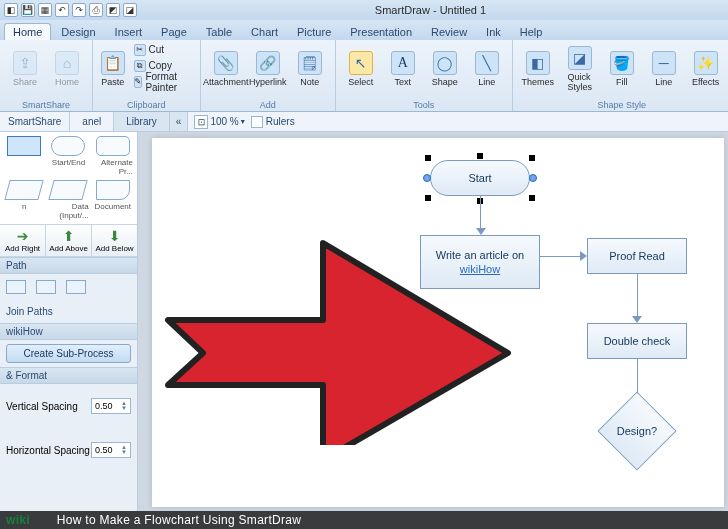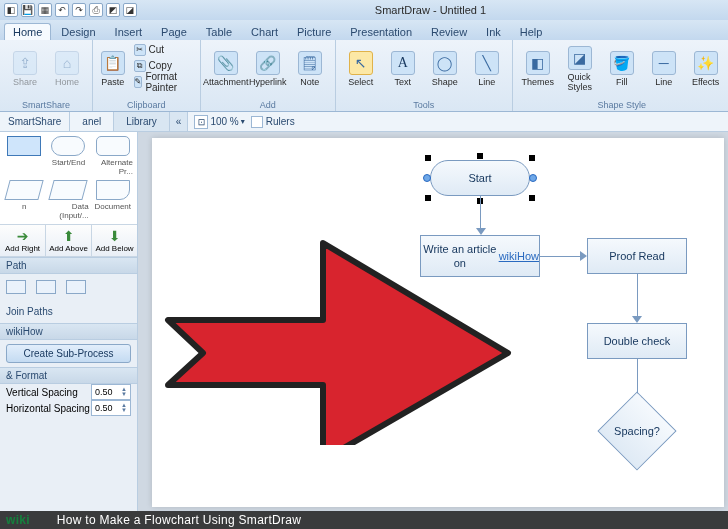--- a/index.html
+++ b/index.html
@@ -53,21 +53,21 @@
   .shapeCell.sel .sh { background:#cfe5fb; border-color:#3f79b8; }
   .addrow { display:flex; border-top:1px solid #c8d6e4; border-bottom:1px solid #c8d6e4;}
   .addrow .abtn { flex:1; display:flex; flex-direction:column; align-items:center; padding:3px 0; font-size:8px; background:linear-gradient(#fdfdfd,#e9eff6); border-right:1px solid #c8d6e4;}
   .addrow .abtn:last-child{border-right:none;}
   .addrow .abtn .aico{ font-size:14px; color:#3a8a3a;}
   .sectHdr { background:linear-gradient(#d9e6f2,#c8d8e8); padding:2px 6px; font-size:10px; color:#2a4a70; border-top:1px solid #b9cde1; border-bottom:1px solid #b9cde1;}
   .pathicons { padding:6px; display:flex; gap:10px;}
   .pathicons .pi { width:20px; height:14px; border:1px solid #8aa8c8; background:#eaf2fb; position:relative;}
   .joinbtn { margin:4px 6px; padding:2px 0; text-align:left; font-size:10px; color:#2a4a70;}
   .subprocBtn { margin:4px 6px; padding:3px 6px; background:linear-gradient(#e2eefb,#c4dbf2); border:1px solid #8aa8c8; border-radius:3px; font-size:10px; text-align:center; color:#1a3a60;}
-  .fmtrow { display:flex; align-items:center; justify-content:space-between; padding:0 6px; font-size:10px;}
+  .fmtrow { display:flex; align-items:center; justify-content:space-between; padding:14px 6px; font-size:10px;}
   .fmtrow .spin { width:40px; height:16px; border:1px solid #9cb7d4; background:#fff; font-size:9px; display:flex; align-items:center; padding:0 3px; justify-content:space-between;}
   .fmtrow .spin .arr{ display:flex; flex-direction:column; line-height:5px; font-size:6px; color:#5a7aa0;}
 
   .canvasWrap { flex:1; position:relative; background:#cfd8e2; }
   .canvas { position:absolute; left:14px; top:6px; right:4px; bottom:4px; background:#fff; box-shadow:0 0 6px rgba(0,0,0,.15); overflow:hidden;}
 
   
   .fshape { position:absolute; background:linear-gradient(#f5f9fd,#dfeaf5); border:1px solid #7a9ac0; display:flex; align-items:center; justify-content:center; font-size:11px; color:#1a3a60; text-align:center; }
   .fshape.terminator { border-radius:18px;align-items:center; }
   .handle { position:absolute; width:6px; height:6px; background:#000; }
@@ -328,21 +328,21 @@
       <div class="handle" style="left:377px; top:17px;"></div>
       <div class="handle" style="left:273px; top:57px;"></div>
       <div class="handle" style="left:377px; top:57px;"></div>
       <div class="handle" style="left:325px; top:60px;"></div>
       <div class="chandle" style="left:271px; top:36px;"></div>
       <div class="chandle" style="left:377px; top:36px;"></div>
 
       <div class="conn" style="left:328px; top:58px; width:1px; height:34px;"></div>
       <div class="arrowhead" style="left:324px; top:90px; border-left:5px solid transparent; border-right:5px solid transparent; border-top:7px solid #7a9ac0;"></div>
 
-      <div class="fshape" style="left:268px; top:97px; width:120px; height:42px; flex-direction:row; line-height:1.3;">
+      <div class="fshape" style="left:268px; top:97px; width:120px; height:54px; flex-direction:column; line-height:1.3;">
         <span>Write an article on</span>
         <a>wikiHow</a>
       </div>
 
       <div class="conn" style="left:388px; top:118px; width:42px; height:1px;"></div>
       <div class="arrowhead" style="left:428px; top:113px; border-top:5px solid transparent; border-bottom:5px solid transparent; border-left:7px solid #7a9ac0;"></div>
 
       <div class="fshape" style="left:435px; top:100px; width:100px; height:36px;">
         <span>Proof Read</span>
       </div>
@@ -353,21 +353,21 @@
       <div class="fshape" style="left:435px; top:185px; width:100px; height:36px;">
         <span>Double check</span>
       </div>
 
       <div class="conn" style="left:485px; top:221px; width:1px; height:40px;"></div>
       <div class="arrowhead" style="left:480px; top:259px; border-left:5px solid transparent; border-right:5px solid transparent; border-top:7px solid #7a9ac0;"></div>
 
       <div class="diamond" style="left:445px; top:265px;">
         <div class="dinner"></div>
         <div class="dtxt">
-            <span>Spacing?</span>
+            <span>Design?</span>
           </div>
       </div>
     </div>
   </div>
 </div>
 
 <svg class="bigArrow" width="370" height="220">
   <polygon points="20,95 175,95 175,18 360,128 175,235 175,160 20,160 55,128" fill="#d8242e" stroke="#222" stroke-width="6" stroke-linejoin="round"></polygon>
 </svg>
 

